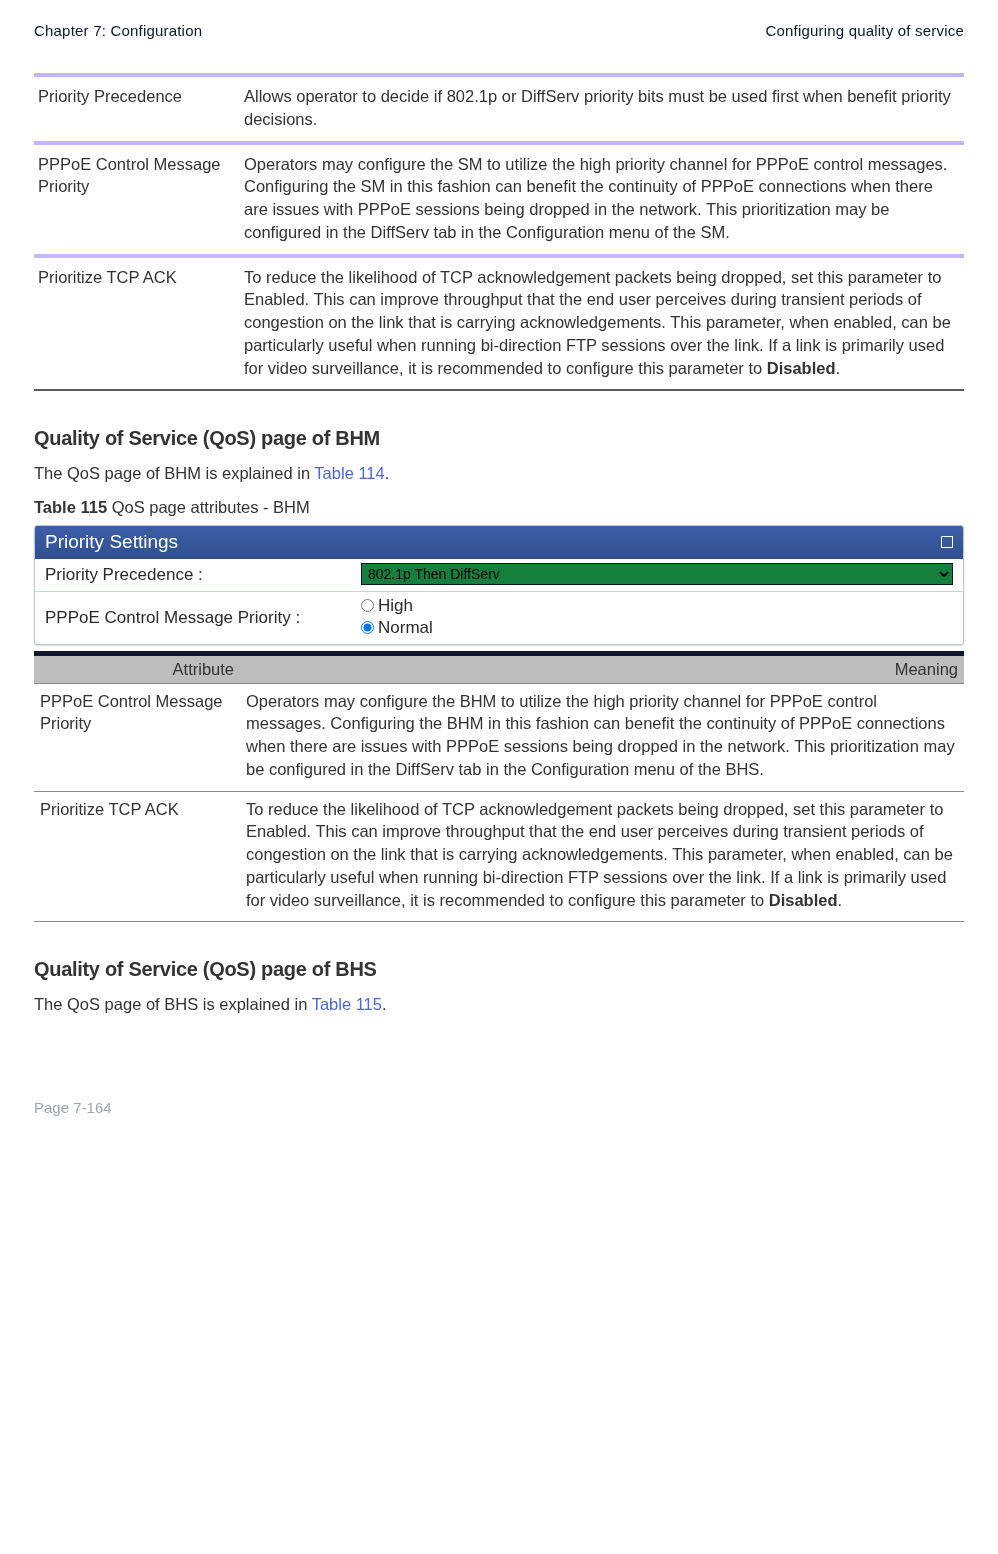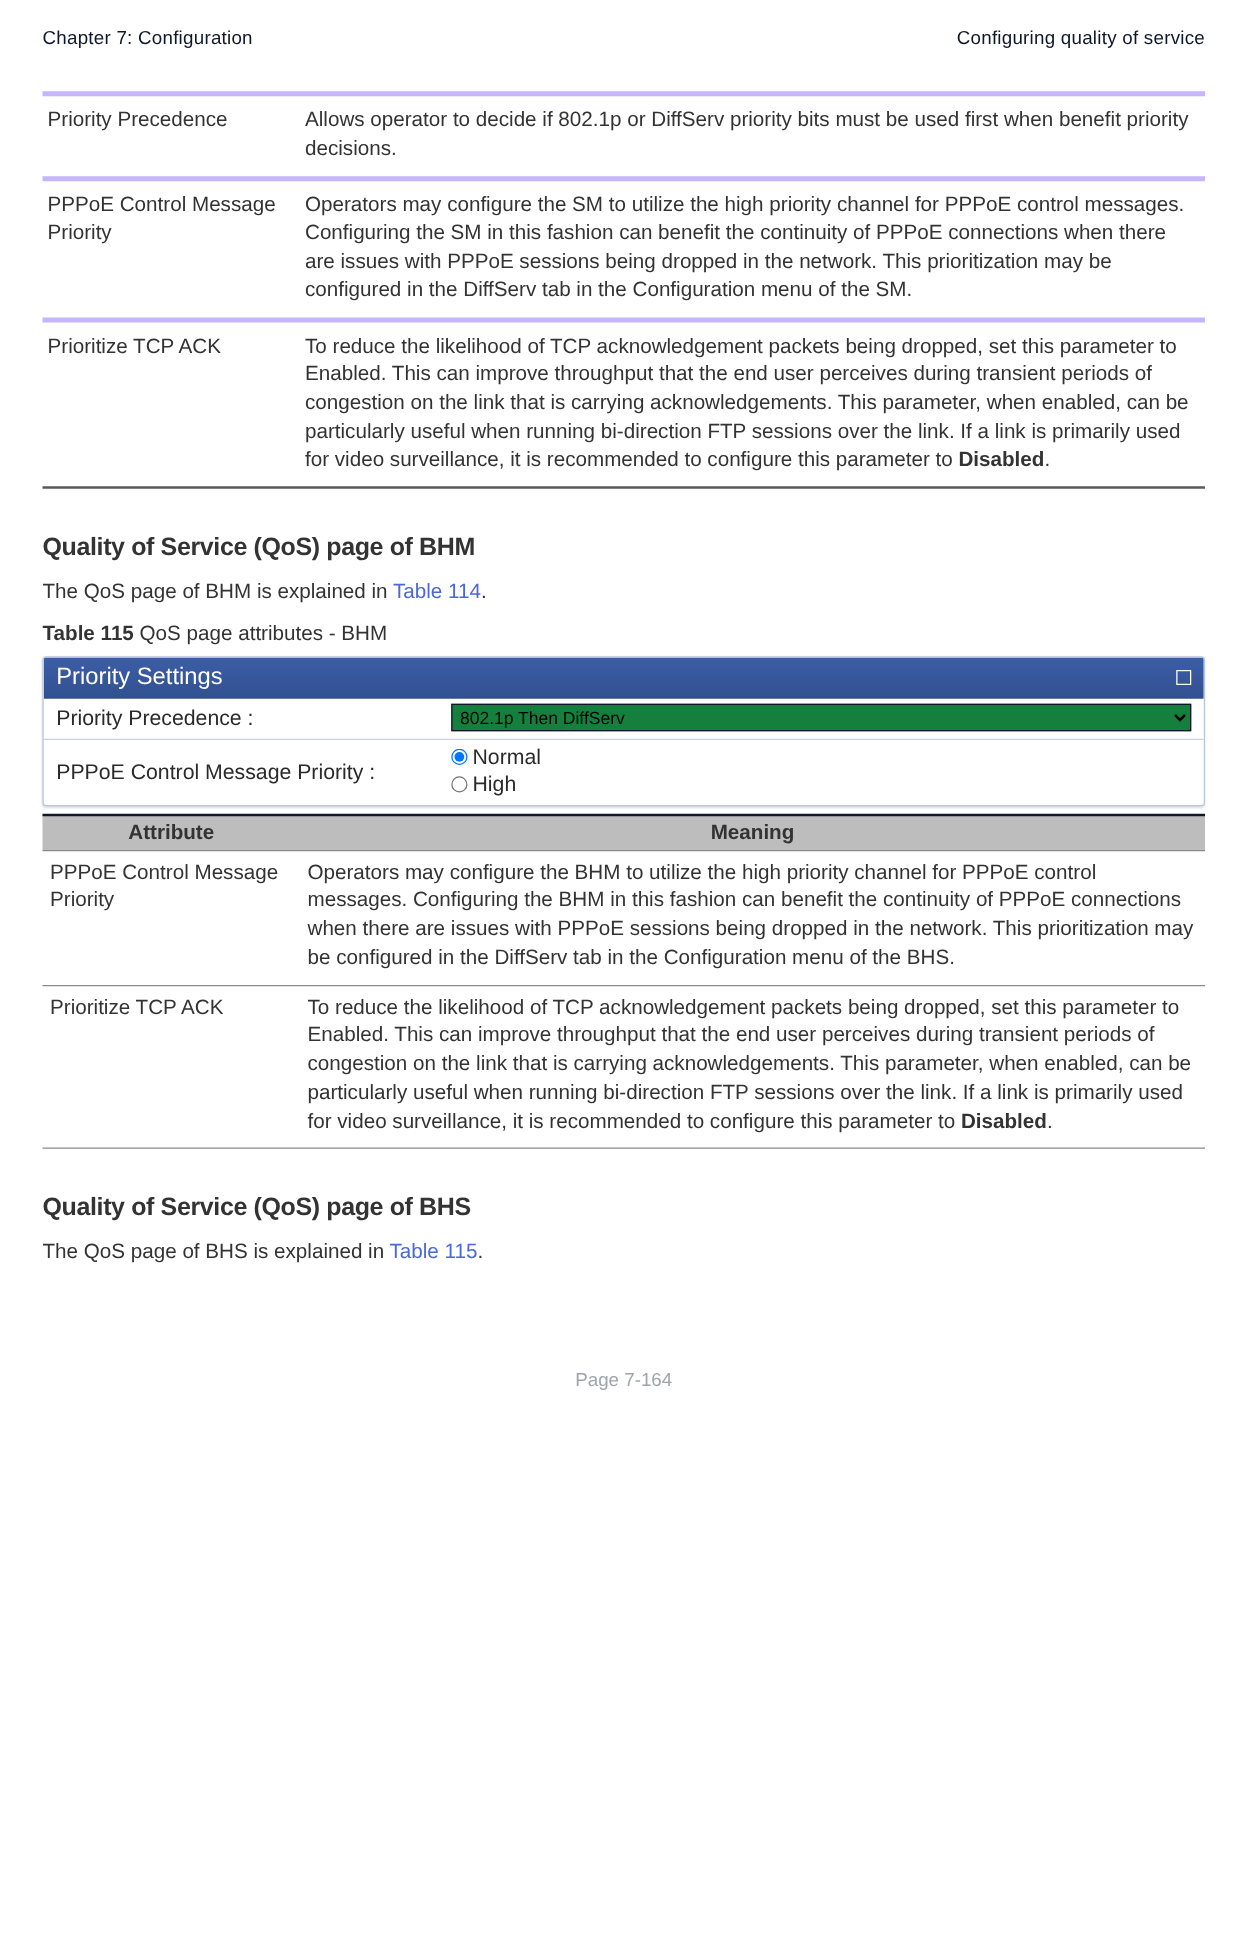--- a/index.html
+++ b/index.html
@@ -29,26 +29,26 @@
   .prow { display: flex; align-items: center; border-top: 1px solid #c7d1df; font-family: Arial, sans-serif; font-size: 17px; color: #2a2a2a; }
   .prow:first-child { border-top: none; }
   .plabel { width: 322px; padding: 6px 10px 6px 10px; }
   .pctrl { flex: 1; padding: 4px 10px 6px 4px; display: flex; flex-direction: column; gap: 2px; }
   .pctrl .row { display: flex; align-items: center; gap: 4px; }
   select.ctl { font-family: Arial, sans-serif; font-size: 14px; background: #15803d; border: 1px solid #0f172a; padding: 1px 2px; }
   input[type=radio] { margin: 0; }
 
   
   .attr-table { width: 100%; border-collapse: collapse; margin-top: 6px; }
-  .attr-table th { background: #bdbdbd; text-align: center; font-weight: 700; font-size: 16.5px; padding: 4px 6px 4px 6px; border-top: 2px solid #0f172a; border-bottom: 1px solid #8a8a8a; }
+  .attr-table th { background: #bdbdbd; text-align: right; font-weight: 400; font-size: 16.5px; padding: 4px 6px 4px 6px; border-top: 5px solid #0f172a; border-bottom: 1px solid #8a8a8a; }
   .attr-table th.k { width: 206px; }
   .attr-table td { padding: 6px 6px 10px 6px; vertical-align: top; font-size: 16.5px; line-height: 1.38; border-bottom: 1px solid #8a8a8a; }
   .attr-table td.k { width: 206px; }
 
-  .footer { text-align: center; color: #9da5aa; font-size: 15px; margin-top: 82px; }
+  .footer { color: #9da5aa; font-size: 15px; margin-top: 82px; }
 </style>
 </head>
 <body>
 
 <div class="page">
 
   <div class="header-bar">
     <div class="chapter-left">Chapter 7:  Configuration</div>
     <div class="chapter-right">Configuring quality of service</div>
   </div>
@@ -90,26 +90,26 @@
         <div class="pctrl">
           <select class="ctl">
             <option>802.1p Then DiffServ</option>
           </select>
         </div>
       </div>
       <div class="prow">
         <div class="plabel">PPPoE Control Message Priority :</div>
         <div class="pctrl">
           <div class="row">
+            <input type="radio" name="pppoe" style="">
+            <span>High</span>
+          </div>
+          <div class="row">
             <input type="radio" name="pppoe" checked="" style="">
             <span>Normal</span>
-          </div>
-          <div class="row">
-            <input type="radio" name="pppoe" style="">
-            <span>High</span>
           </div>
         </div>
       </div>
     </div>
   </div>
 
   <table class="attr-table">
     <tbody>
         <tr>
       <th class="k">Attribute</th>

